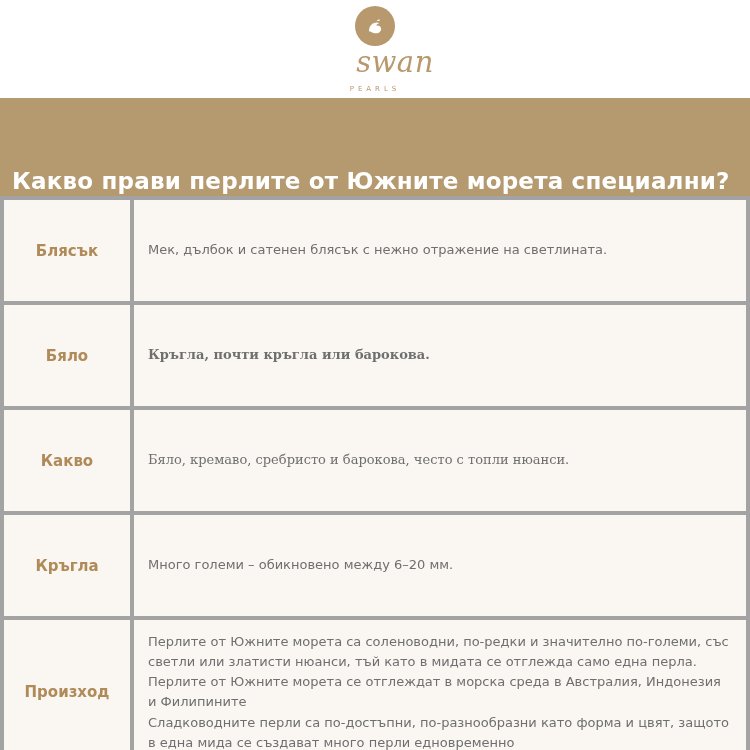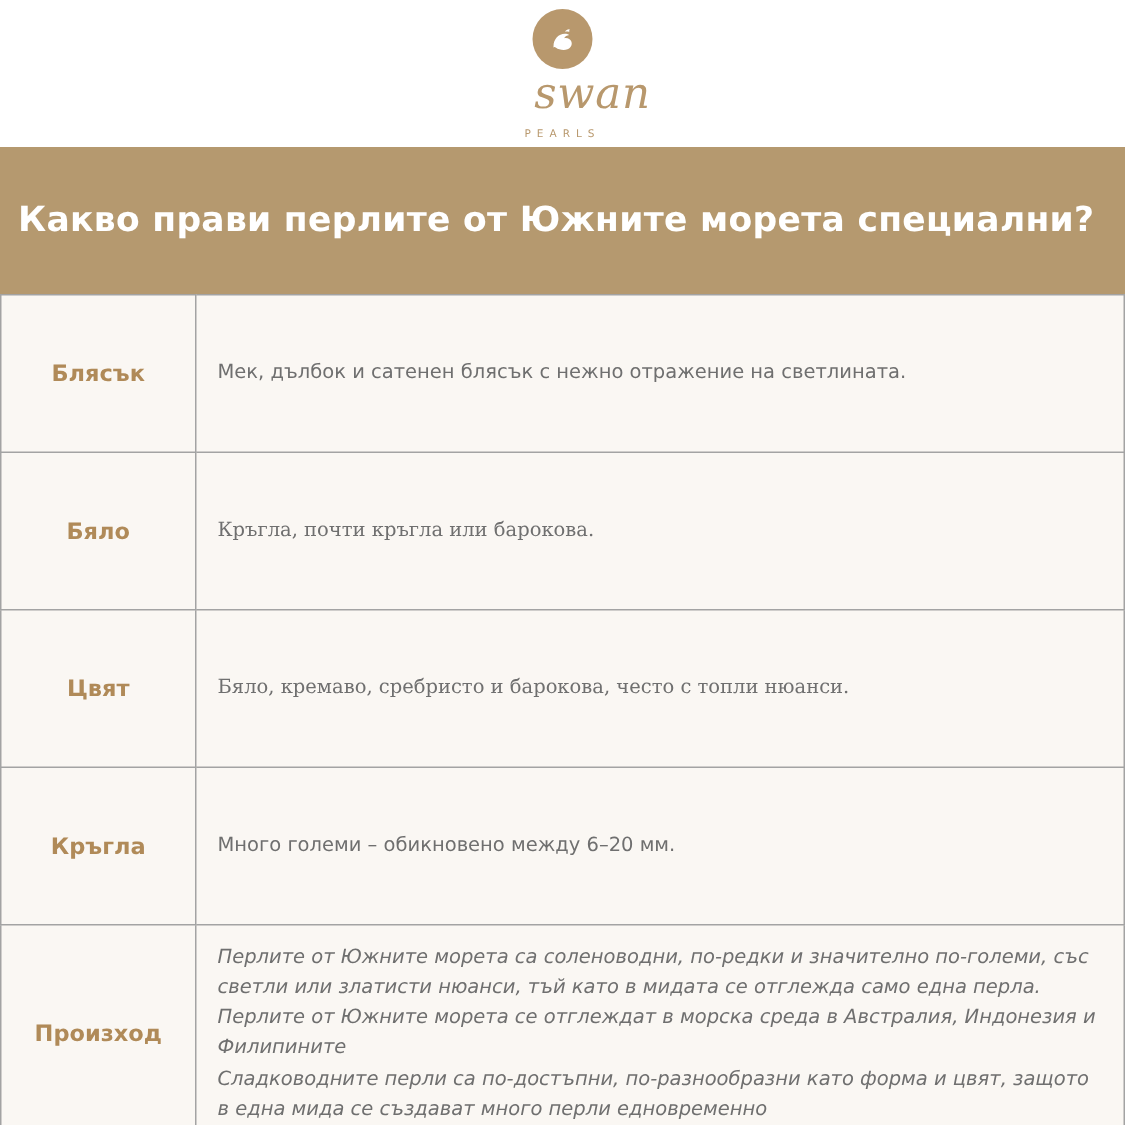--- a/index.html
+++ b/index.html
@@ -55,21 +55,21 @@
     letter-spacing: 4px;
     color: #b8986d;
     margin-top: 8px;
   }
 
   
   .banner {
     background: #b5996f;
     height: 98px;
     display: flex;
-    align-items: center;
+    align-items: flex-end;
     padding: 0 12px;
     box-sizing: border-box;
   }
   .banner-title {
     color: #ffffff;
     font-size: 23px;
     font-weight: bold;
     line-height: 1.25;
     letter-spacing: 0.2px;
   }
@@ -78,21 +78,21 @@
   .table {
     width: 750px;
     border-collapse: collapse;
     table-layout: fixed;
     background: #faf7f3;
   }
   .table tr {
     background: #faf7f3;
   }
   .table td {
-    border: 1px solid #a3a3a3;
+    border: 4px solid #a3a3a3;
     vertical-align: middle;
     box-sizing: border-box;
   }
   .cell-label {
     width: 130px;
     text-align: center;
     color: #b08a58;
     font-weight: bold;
     font-size: 15px;
     padding: 10px 6px;
@@ -102,26 +102,25 @@
     color: #6f6f6f;
     font-size: 13px;
     line-height: 1.55;
   }
   .row-blyasak .cell-value,
   .row-forma .cell-value,
   .row-cvyat .cell-value,
   .row-razmer .cell-value {
     height: 105px;
   }
-  .row-forma .cell-value { font-family: "DejaVu Serif", "Liberation Serif", serif; }
+  .row-forma .cell-value { font-family: "DejaVu Serif", "Liberation Serif", serif; font-weight: bold; }
   .row-cvyat .cell-value { font-family: "DejaVu Serif", "Liberation Serif", serif; }
   .row-razmer .cell-value { }
   .cell-value p {
     margin: 0;
-    font-style: italic;
   }
   .row-proizhod .cell-value {
     padding-top: 12px;
     padding-bottom: 12px;
   }
 </style>
 </head>
 <body>
 
 <div class="page">
@@ -145,21 +144,21 @@
     <tbody>
       <tr class="row-blyasak">
         <td class="cell-label">Блясък</td>
         <td class="cell-value">Мек, дълбок и сатенен блясък с нежно отражение на светлината.</td>
       </tr>
       <tr class="row-forma">
         <td class="cell-label">Бяло</td>
         <td class="cell-value">Кръгла, почти кръгла или барокова.</td>
       </tr>
       <tr class="row-cvyat">
-        <td class="cell-label">Цвят</td>
+        <td class="cell-label">Какво</td>
         <td class="cell-value">Бяло, кремаво, сребристо и барокова, често с топли нюанси.</td>
       </tr>
       <tr class="row-razmer">
         <td class="cell-label">Кръгла</td>
         <td class="cell-value">Много големи – обикновено между 6–20 мм.</td>
       </tr>
       <tr class="row-proizhod">
         <td class="cell-label">Произход</td>
         <td class="cell-value">
           <p>Перлите от Южните морета са соленоводни, по-редки и значително по-големи, със светли или златисти нюанси, тъй като в мидата се отглежда само една перла. Перлите от Южните морета се отглеждат в морска среда в Австралия, Индонезия и Филипините</p>

